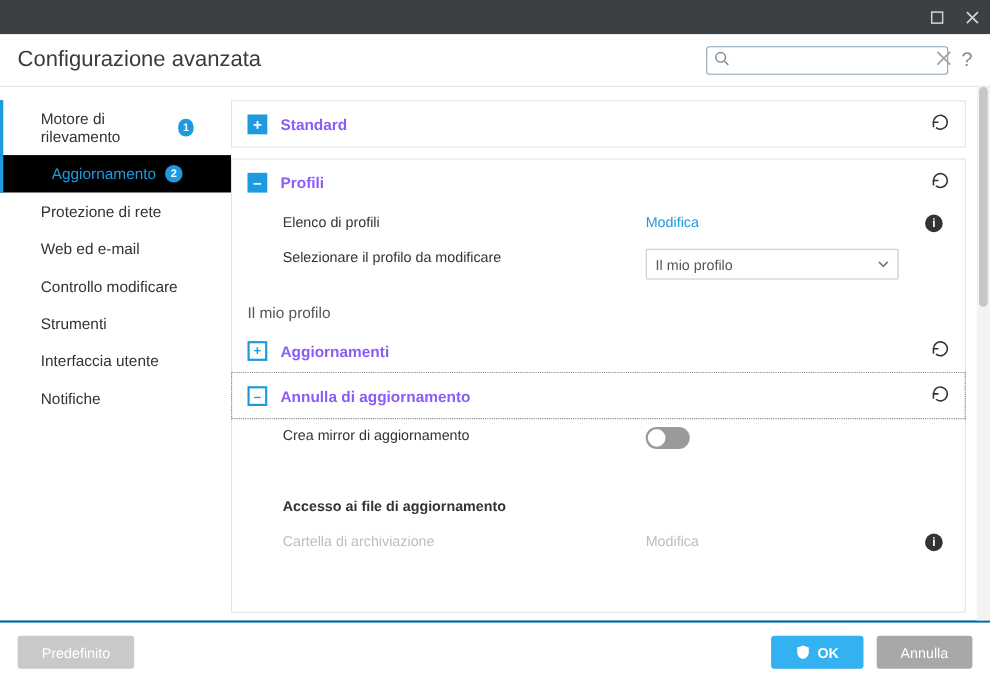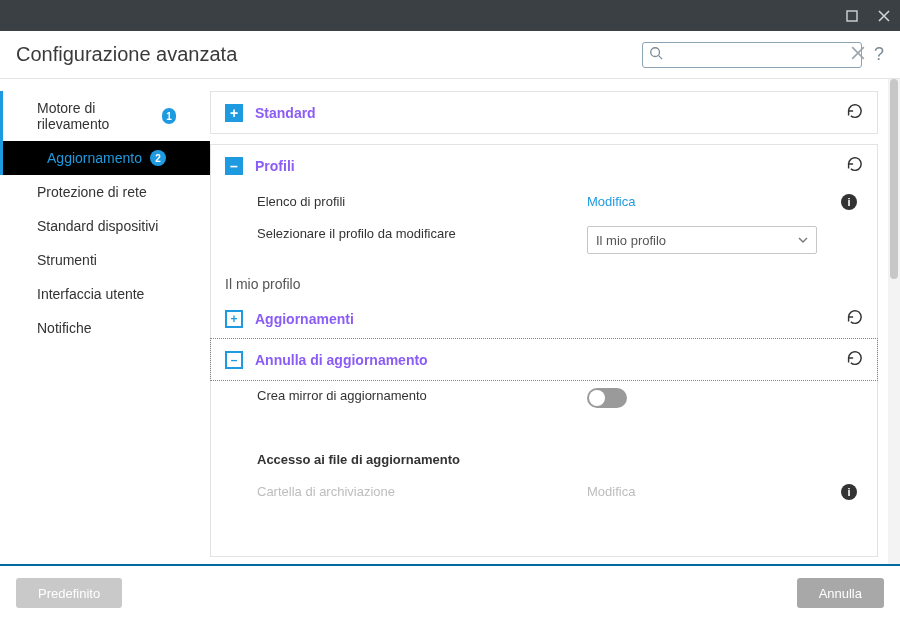--- a/index.html
+++ b/index.html
@@ -113,21 +113,24 @@
       <span class="badge">1</span>
     </div>
     <div class="nav-item active">
       <span>Aggiornamento</span>
       <span class="badge">2</span>
     </div>
     <div class="nav-item">
       <span>Protezione di rete</span>
     </div>
     <div class="nav-item">
-      <span>Standard dispositivi</span>
+      <span>Web ed e-mail</span>
+    </div>
+    <div class="nav-item">
+      <span>Controllo modificare</span>
     </div>
     <div class="nav-item">
       <span>Strumenti</span>
     </div>
     <div class="nav-item">
       <span>Interfaccia utente</span>
     </div>
     <div class="nav-item">
       <span>Notifiche</span>
     </div>
@@ -238,14 +241,20 @@
     </div>
     <div class="content-scrollbar">
       <div class="thumb"></div>
     </div>
   </div>
 </div>
 
 <div class="footer">
   <button class="btn secondary">Predefinito</button>
   <div class="spacer"></div>
+  <button class="btn primary">
+    <svg viewBox="0 0 16 16">
+        <path d="M8 1 L14 3 V8 C14 12 11 14.5 8 15 C5 14.5 2 12 2 8 V3 Z"></path>
+      </svg>
+    <span>OK</span>
+  </button>
   <button class="btn neutral">Annulla</button>
 </div>
 
 </body></html>

